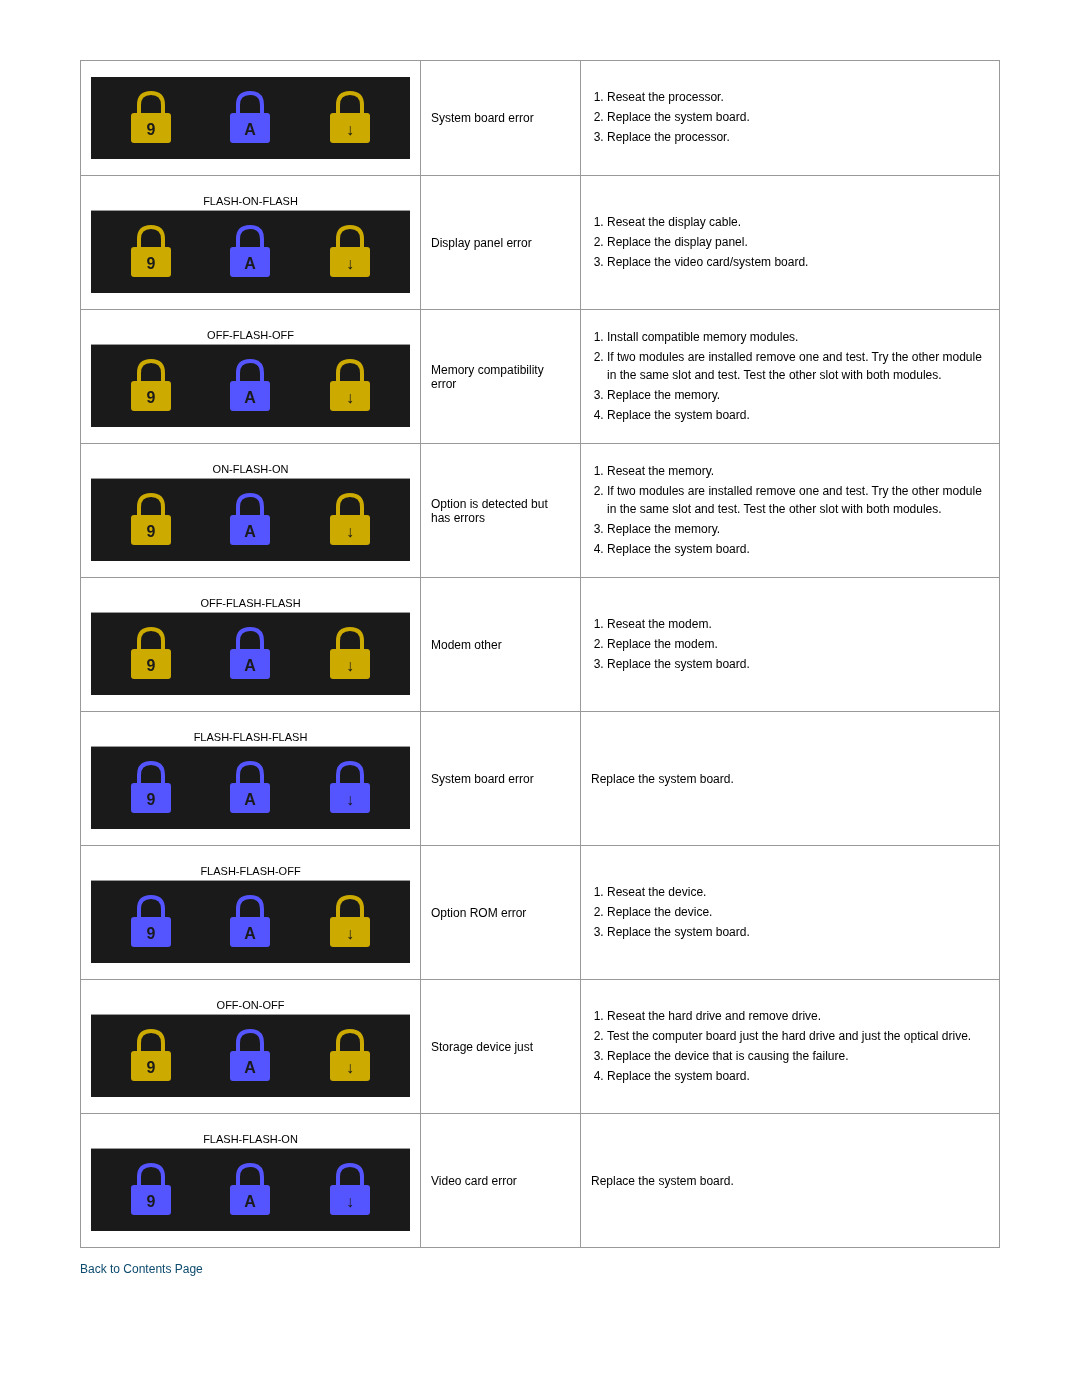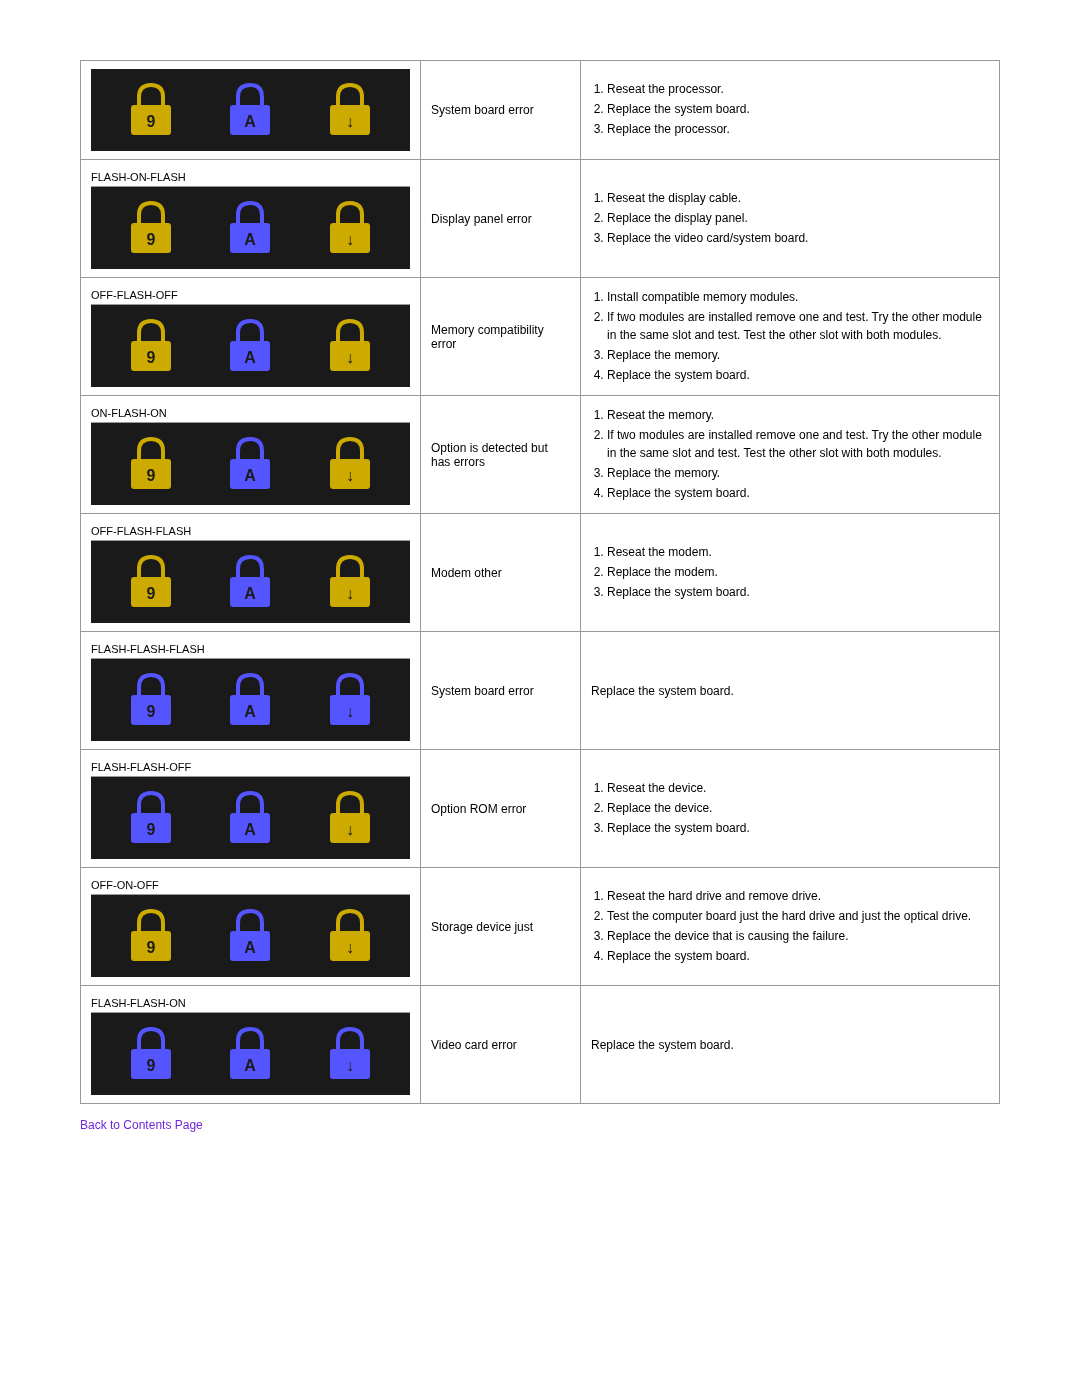--- a/index.html
+++ b/index.html
@@ -13,32 +13,32 @@
 
     .main-table {
       width: 100%;
       border-collapse: collapse;
       border: 1px solid #999;
     }
 
     .main-table td, .main-table th {
       border: 1px solid #999;
       vertical-align: middle;
-      padding: 8px 10px;
+      padding: 16px 10px;
     }
 
     
     .led-cell {
       width: 340px;
       padding: 0;
     }
 
     .led-label {
       background: #ffffff;
-      text-align: left;
+      text-align: center;
       font-size: 11px;
       padding: 3px 0;
       border-bottom: 1px solid #999;
       font-family: Arial, Helvetica, sans-serif;
     }
 
     .led-icons {
       background: #1a1a1a;
       display: flex;
       justify-content: space-around;
@@ -67,21 +67,21 @@
     .action-cell ol {
       padding-left: 16px;
     }
 
     .action-cell ol li {
       margin-bottom: 2px;
       line-height: 1.5;
     }
 
     .back-link {
-      color: #6d28d9;
+      color: #0c4a6e;
       text-decoration: none;
       font-size: 12px;
       display: block;
       margin-top: 14px;
     }
   </style>
 </head>
 <body>
 
 <table class="main-table">

